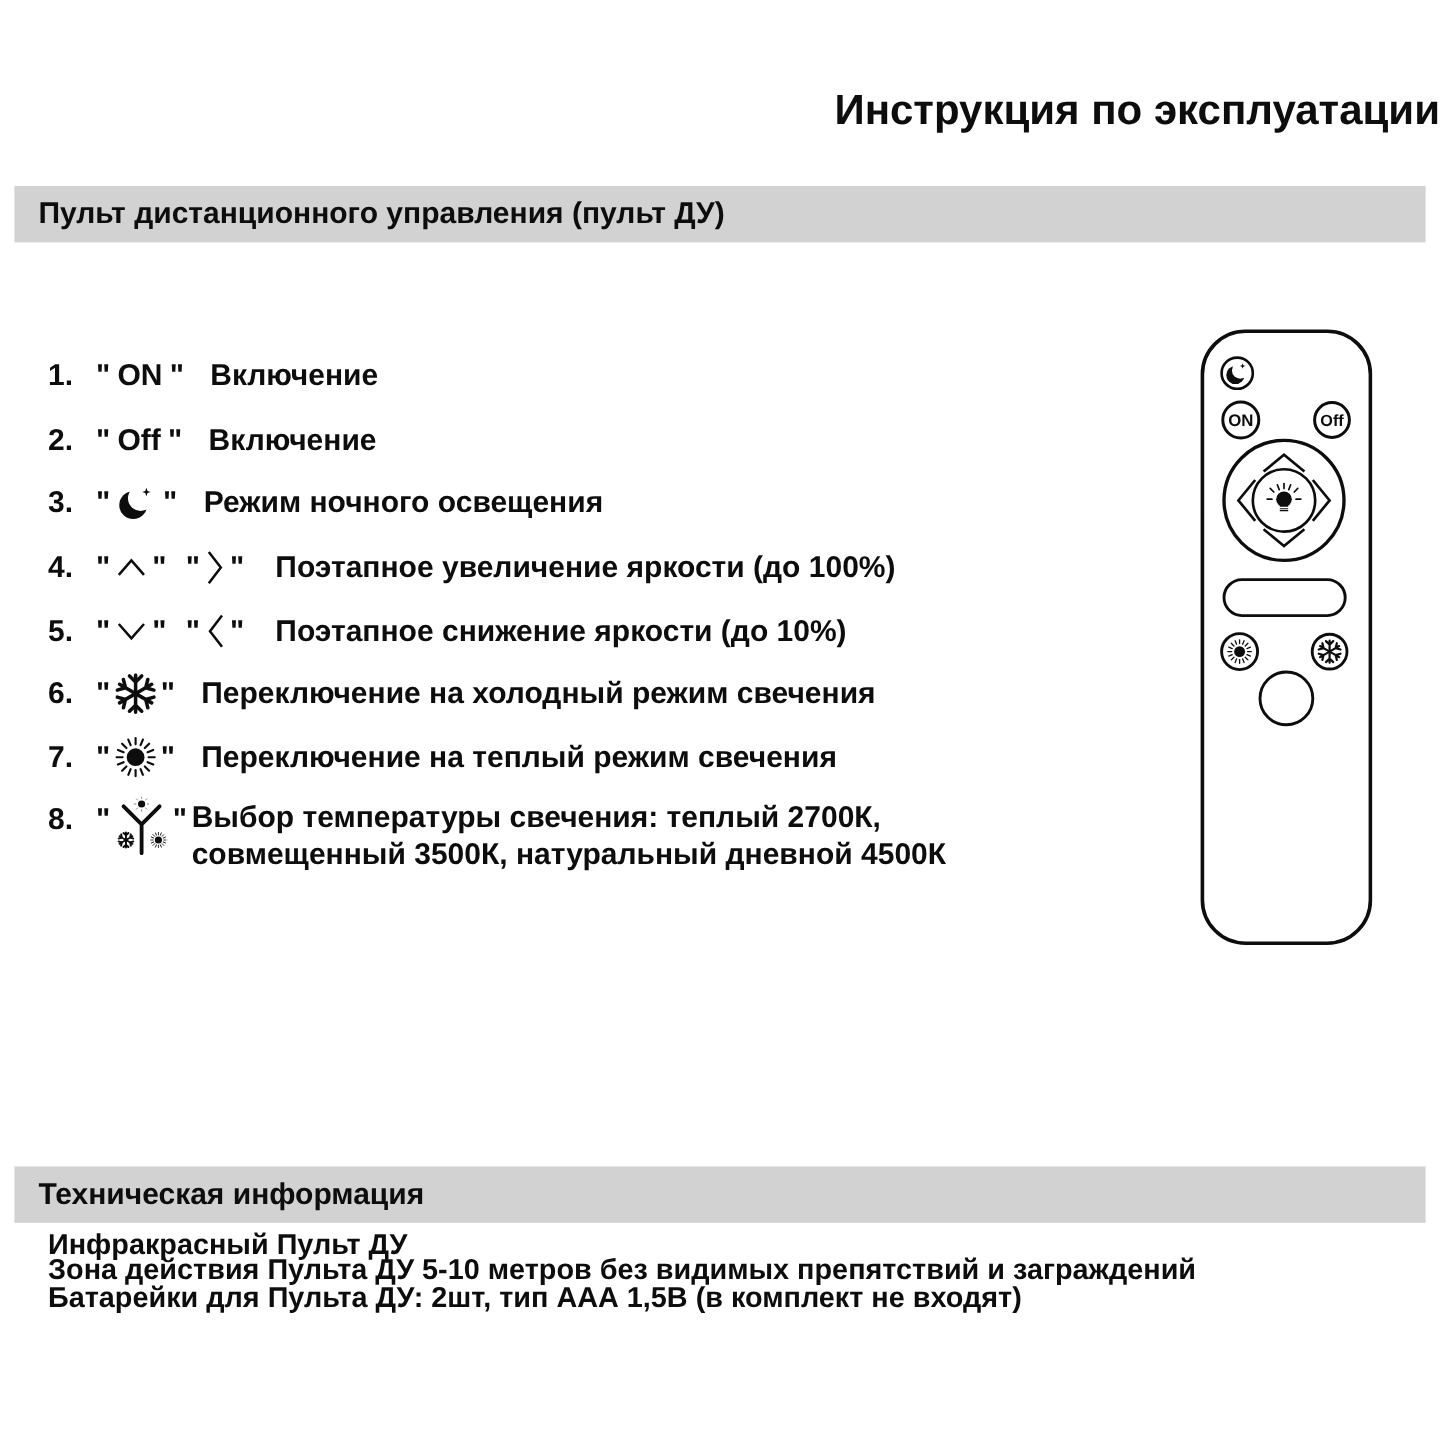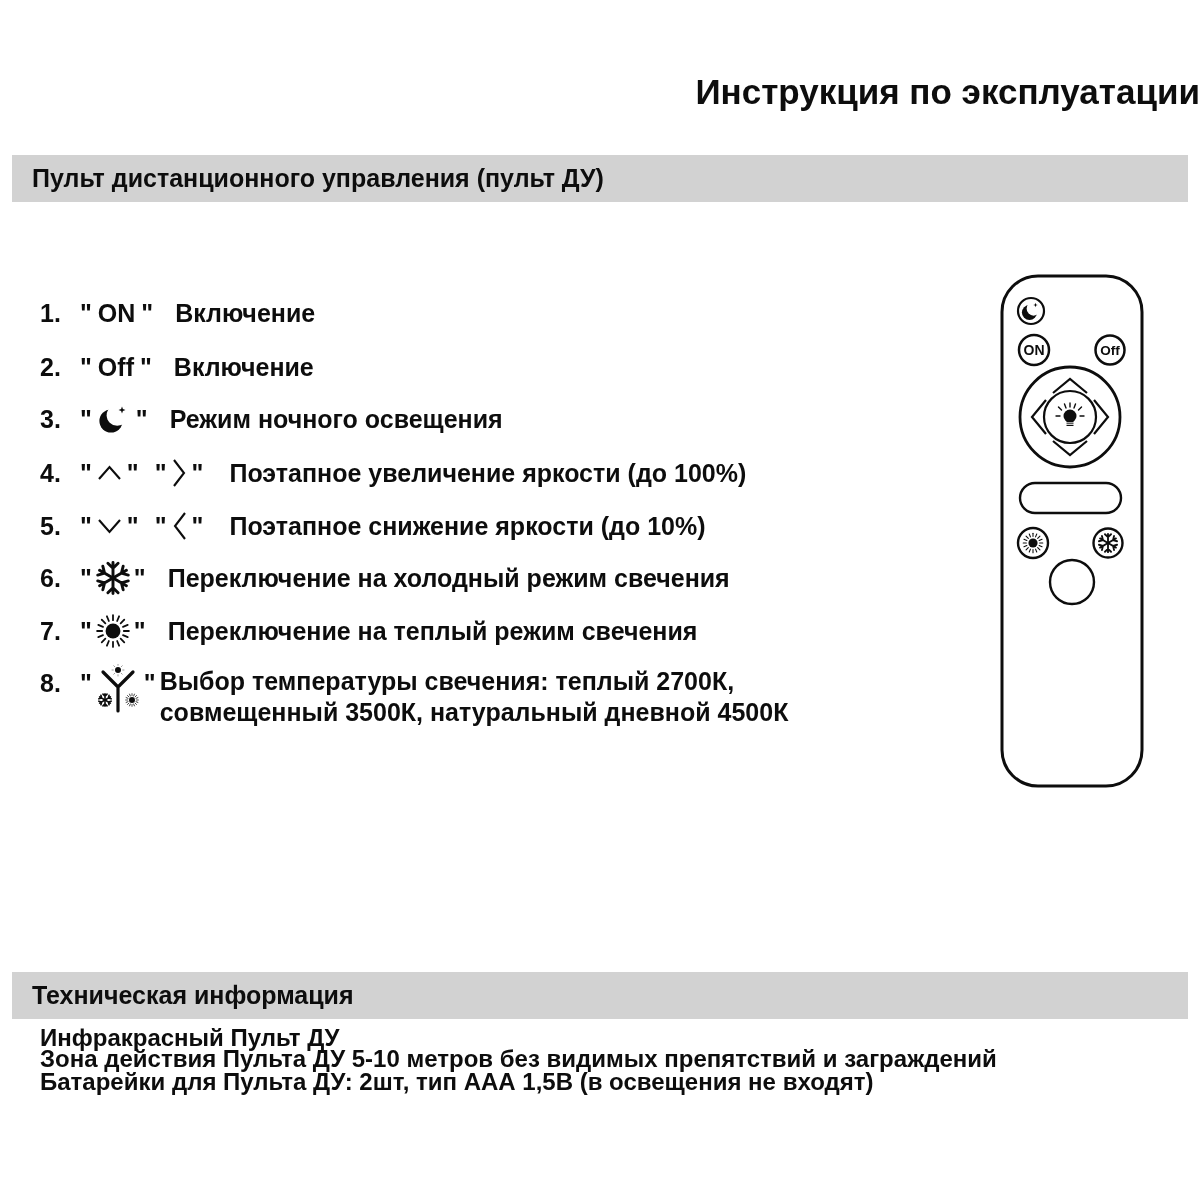--- a/index.html
+++ b/index.html
@@ -278,14 +278,14 @@
   </g>
 
   <circle cx="72" cy="308" r="22" fill="none" stroke="#0d0d0d" stroke-width="2.4"></circle>
 </svg>
 
 <div class="bar bar2">
   <span>Техническая информация</span>
 </div>
 
 <div class="tline" style="top:1023px">Инфракрасный Пульт ДУ</div>
-<div class="tline" style="top:1067px">Батарейки для Пульта ДУ: 2шт, тип ААА 1,5В (в освещения не входят)</div>
+<div class="tline" style="top:1067px">Батарейки для Пульта ДУ: 2шт, тип ААА 1,5В (в комплект не входят)</div>
 <div class="tline" style="top:1044px">Зона действия Пульта ДУ 5-10 метров без видимых препятствий и заграждений</div>
 
 </body></html>

